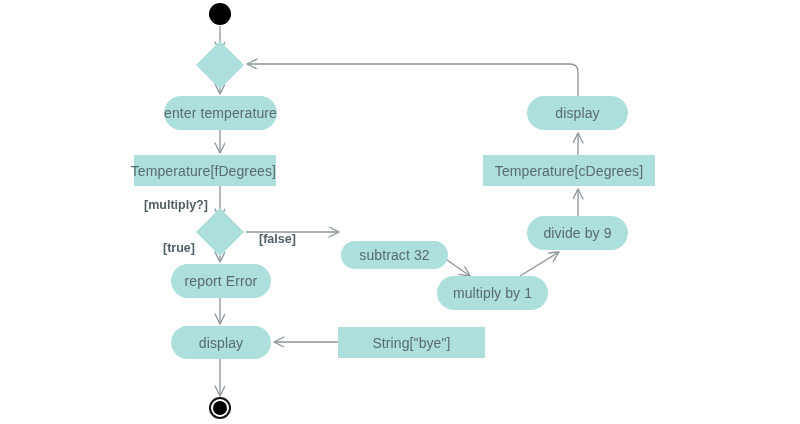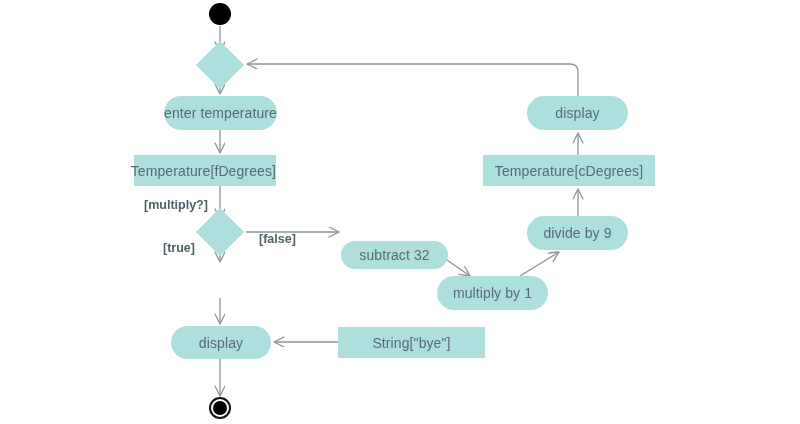--- a/index.html
+++ b/index.html
@@ -125,20 +125,23 @@
   <div class="node objectnode" style="left:134px; top:155px; width:142px; height:31px;justify-content:flex-end;">
     <span>Temperature[fDegrees]</span>
   </div>
 
   <div class="diamond" style="left:203px; top:215px; width:34px; height:34px;"></div>
 
   <div class="guard" style="left:144px; top:198px;">[multiply?]</div>
   <div class="guard" style="left:259px; top:208px;margin-top:24px;">[false]</div>
   <div class="guard" style="left:163px; top:241px;text-align:center;">[true]</div>
 
+  <div class="node action" style="left:171px; top:264px; width:100px; height:34px;">
+    <span>report Error</span>
+  </div>
 
   <div class="node action" style="left:171px; top:326px; width:100px; height:33px;">
     <span>display</span>
   </div>
 
   <div class="node objectnode" style="left:338px; top:327px; width:147px; height:31px;">
     <span>String["bye"]</span>
   </div>
 
   <div class="final-outer" style="left:209px; top:397px; width:22px; height:22px;"></div>

